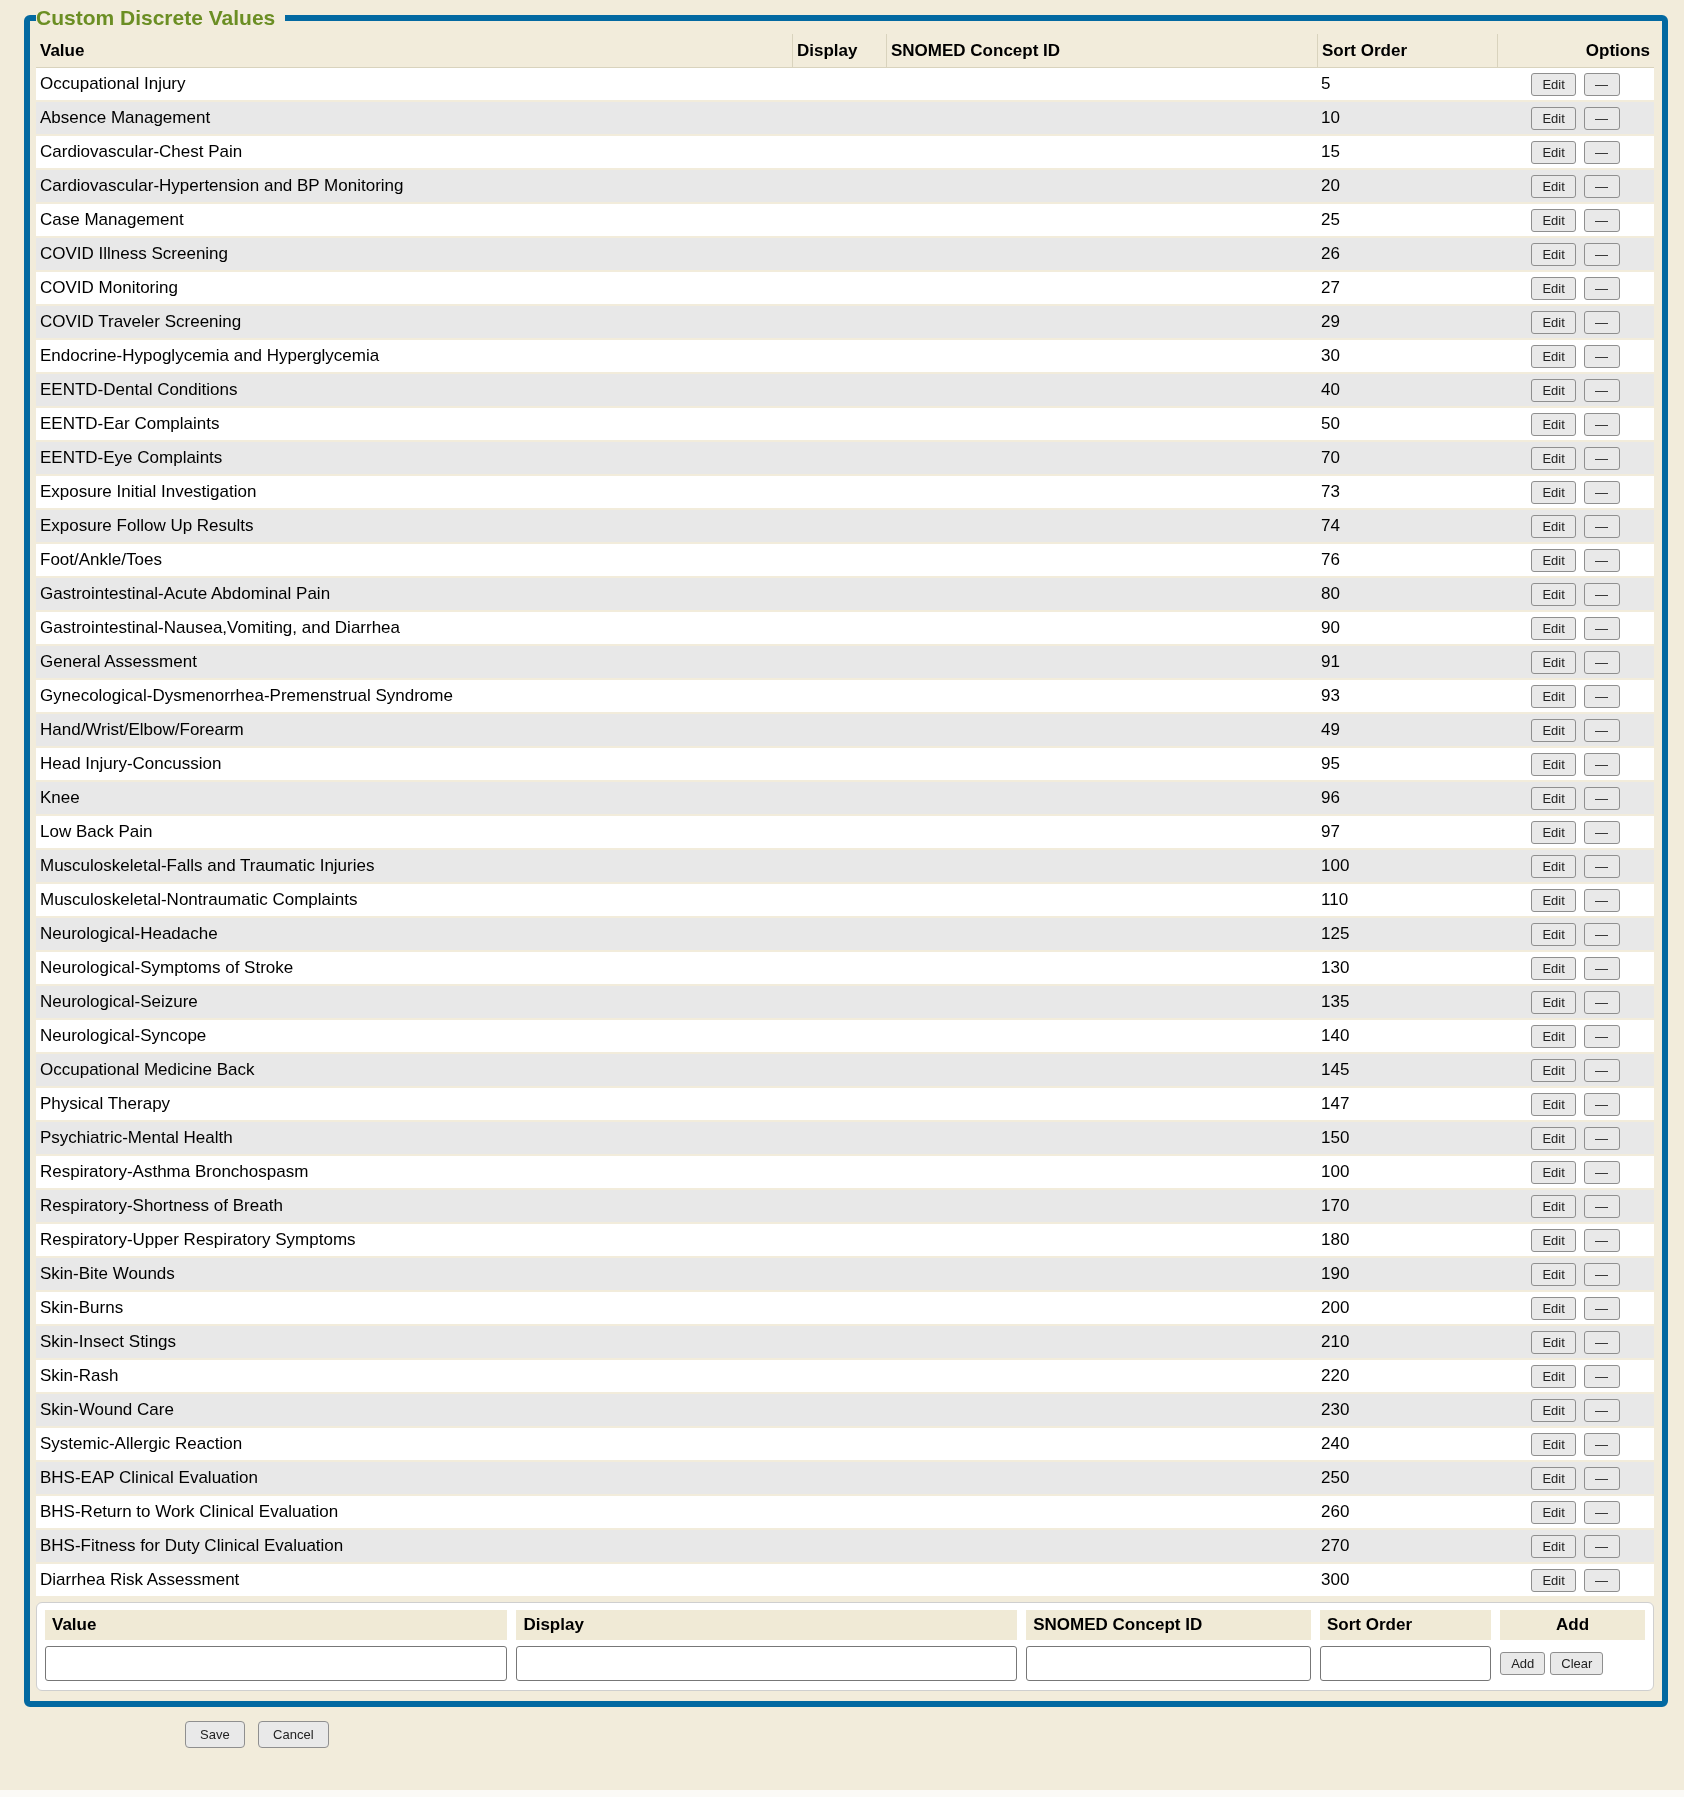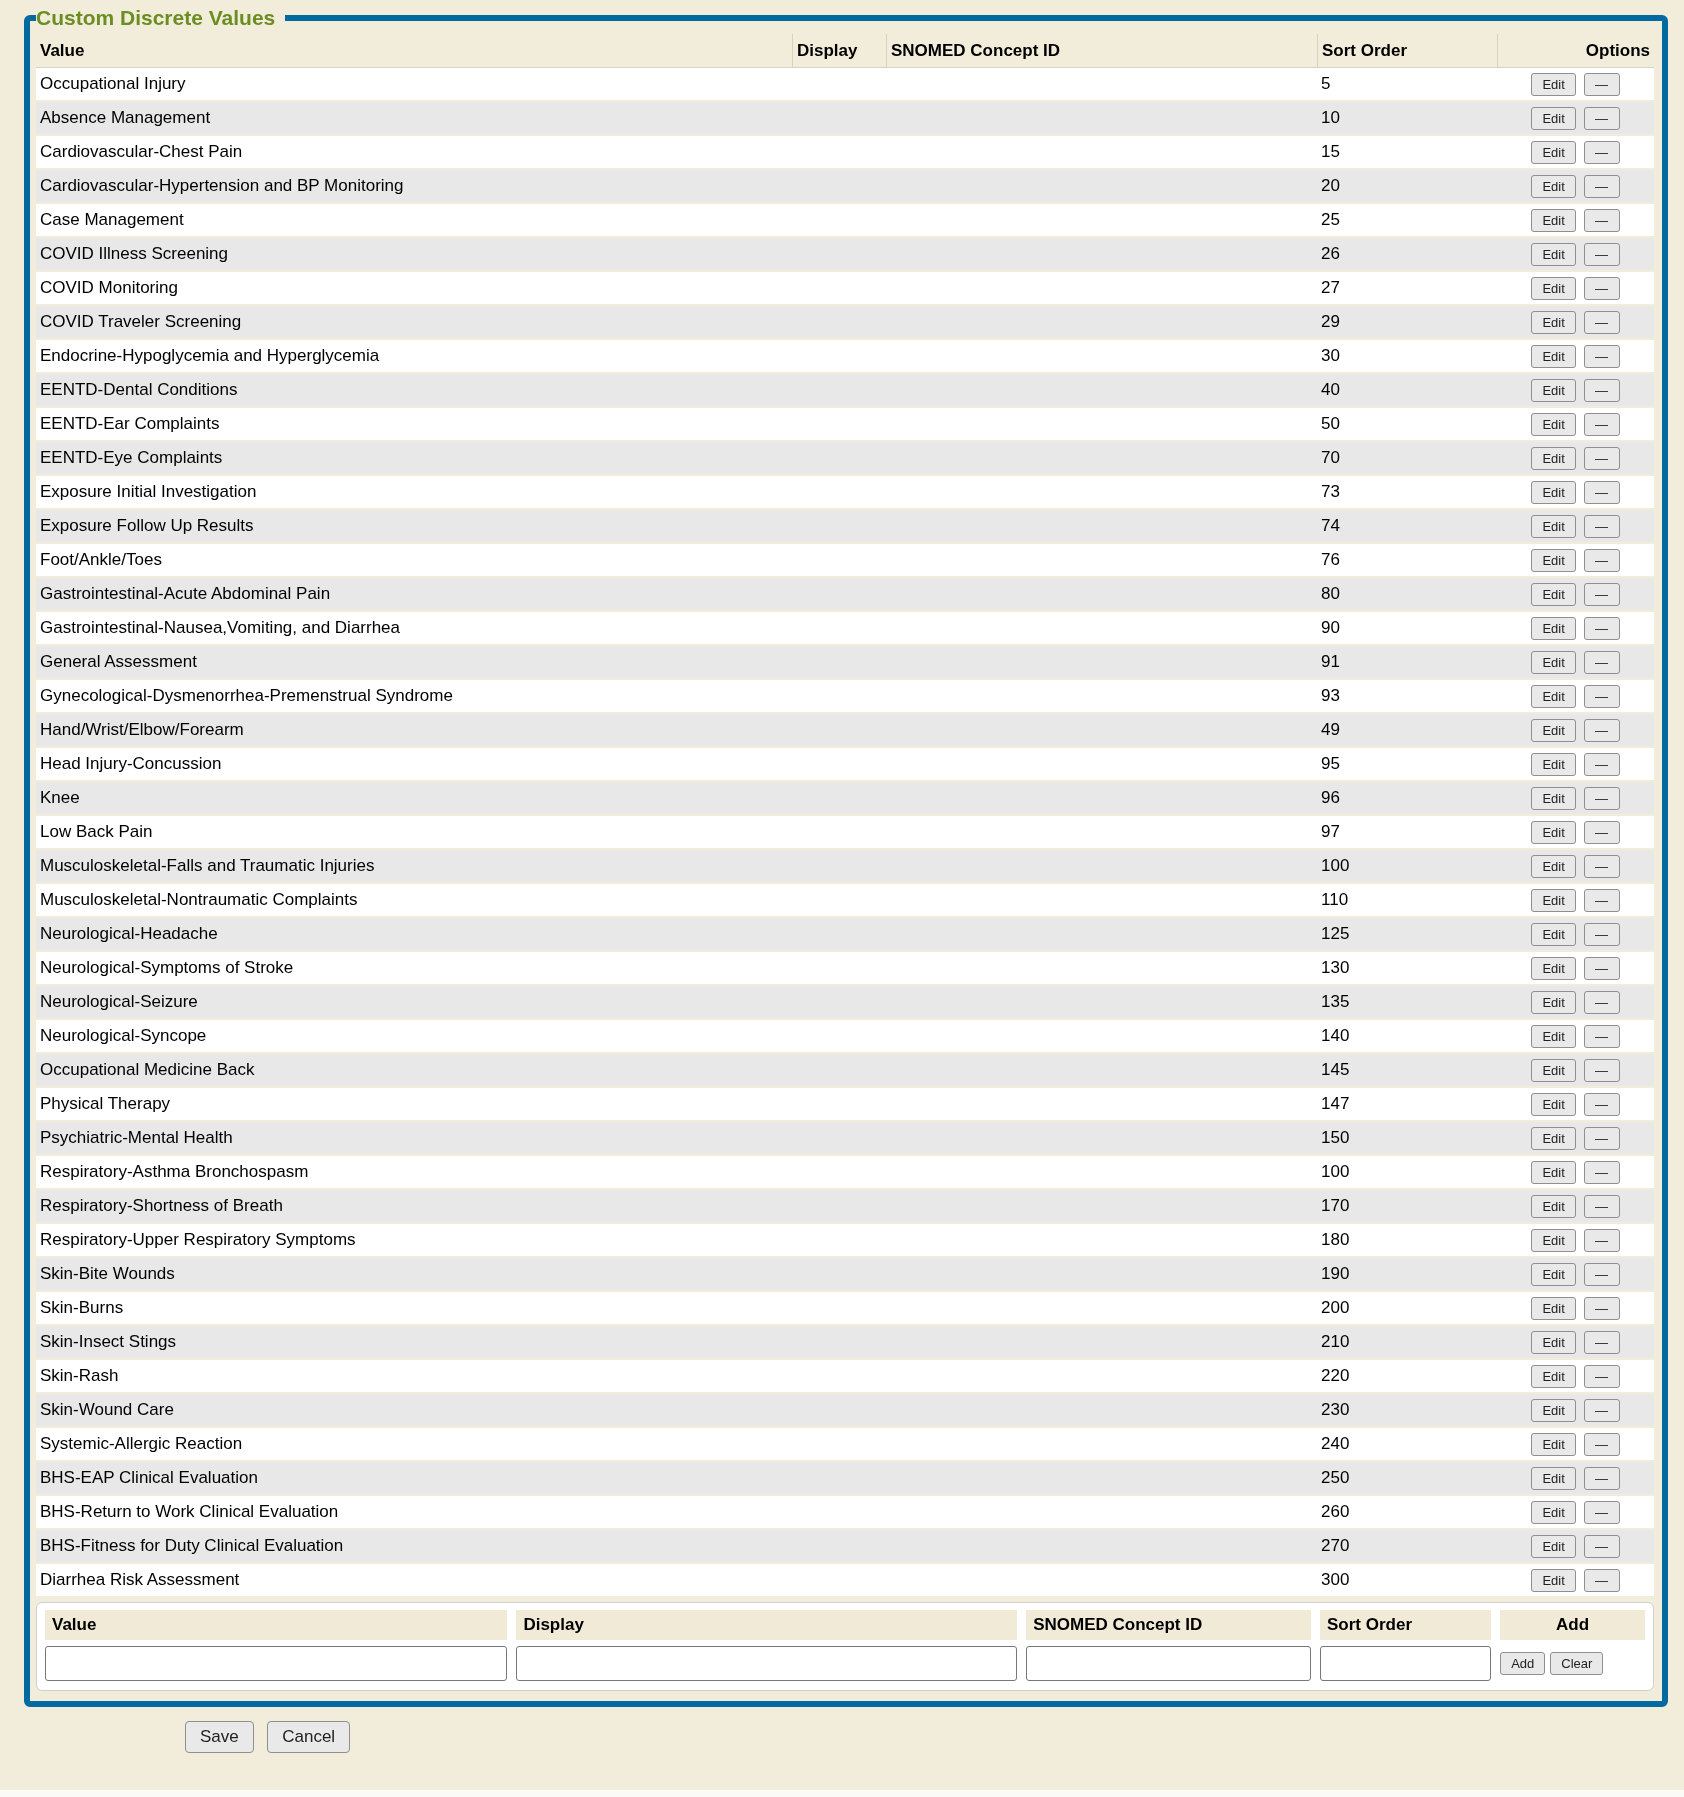--- a/index.html
+++ b/index.html
@@ -98,21 +98,21 @@
     border: 1px solid #777;
     border-radius: 3px;
     font-size: 16px;
     font-family: "Liberation Sans", sans-serif;
     padding: 0 6px;
     background: #fff;
   }
   .add-btns { display: flex; align-items: center; gap: 5px; height: 35px; }
   .footer-actions { margin: 14px 0 0 185px; }
   .btn-big {
-    font-size: 17px;
+    font-size: 13px;
     padding: 5px 14px;
     border-radius: 4px;
     margin-right: 9px;
   }
   .bottom-strip {
     position: absolute;
     left: 0; bottom: 0;
     width: 100%; height: 7px;
     background: #fbfaf6;
   }

